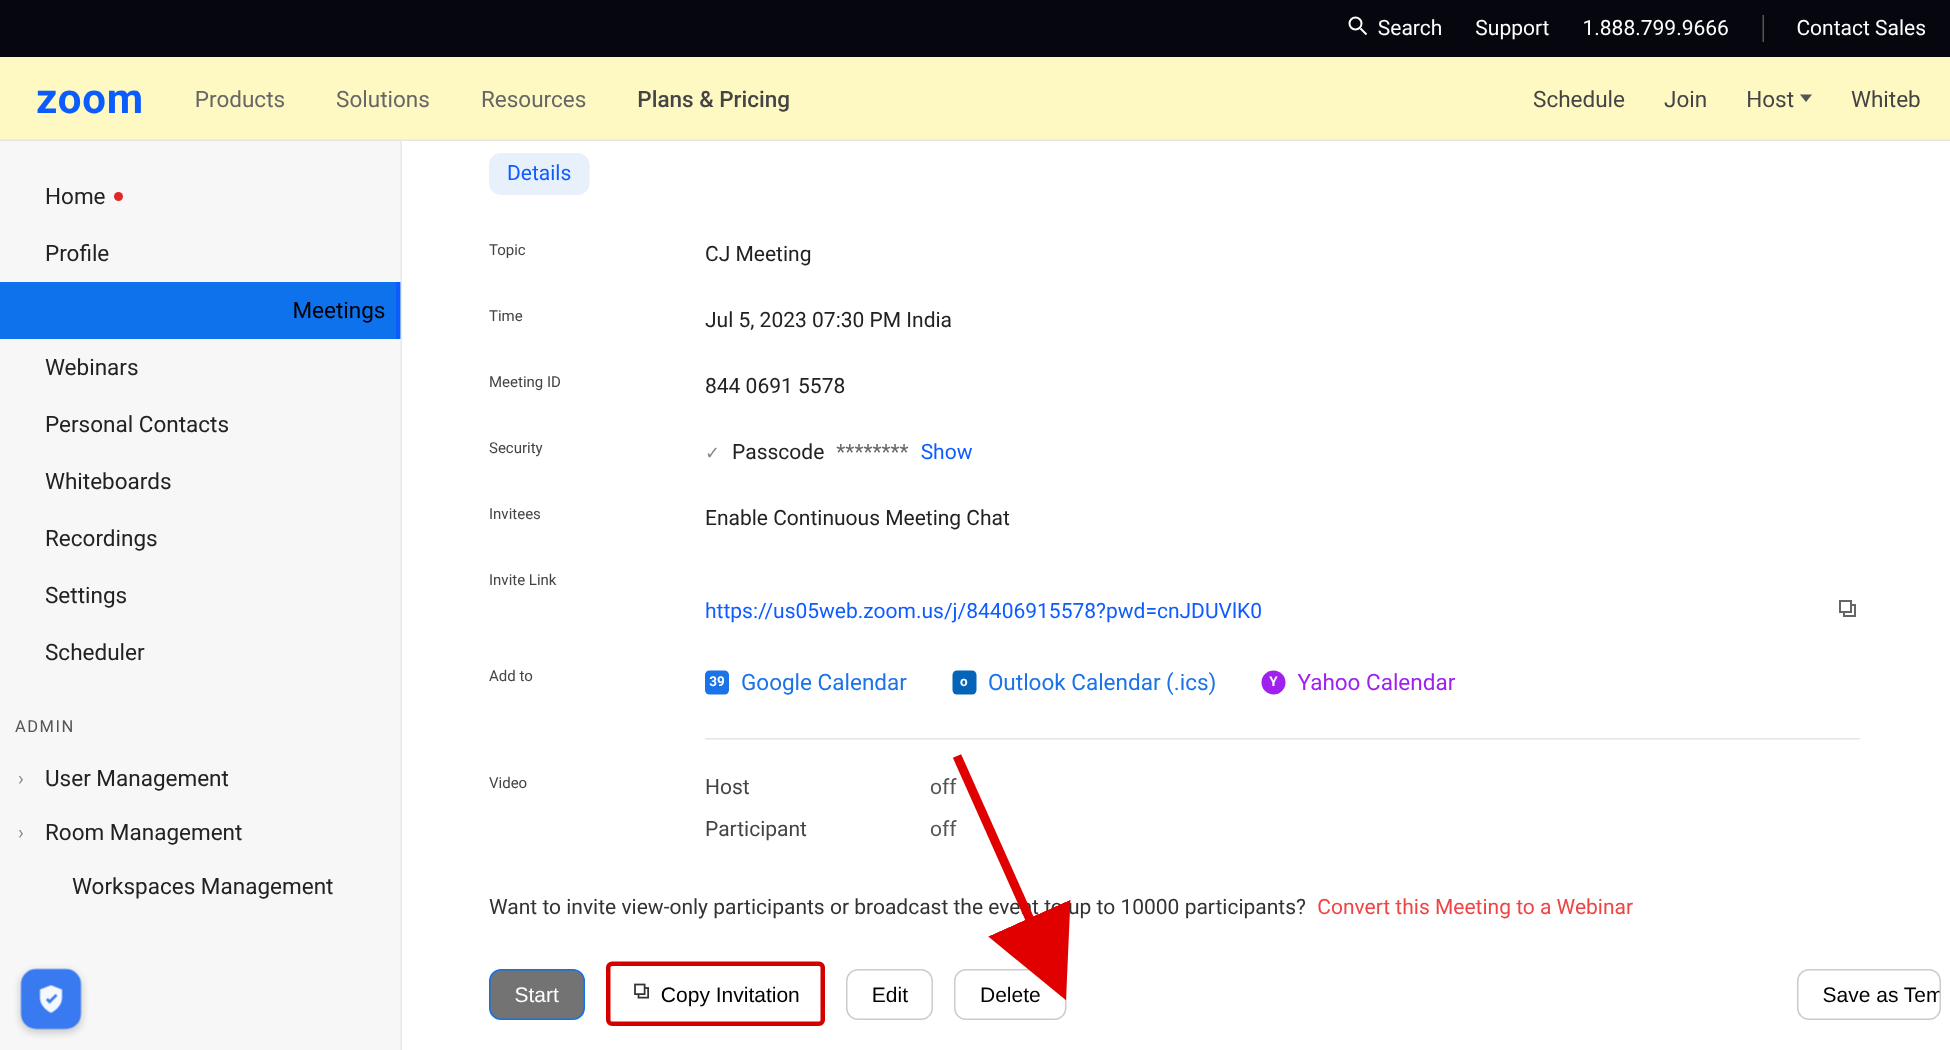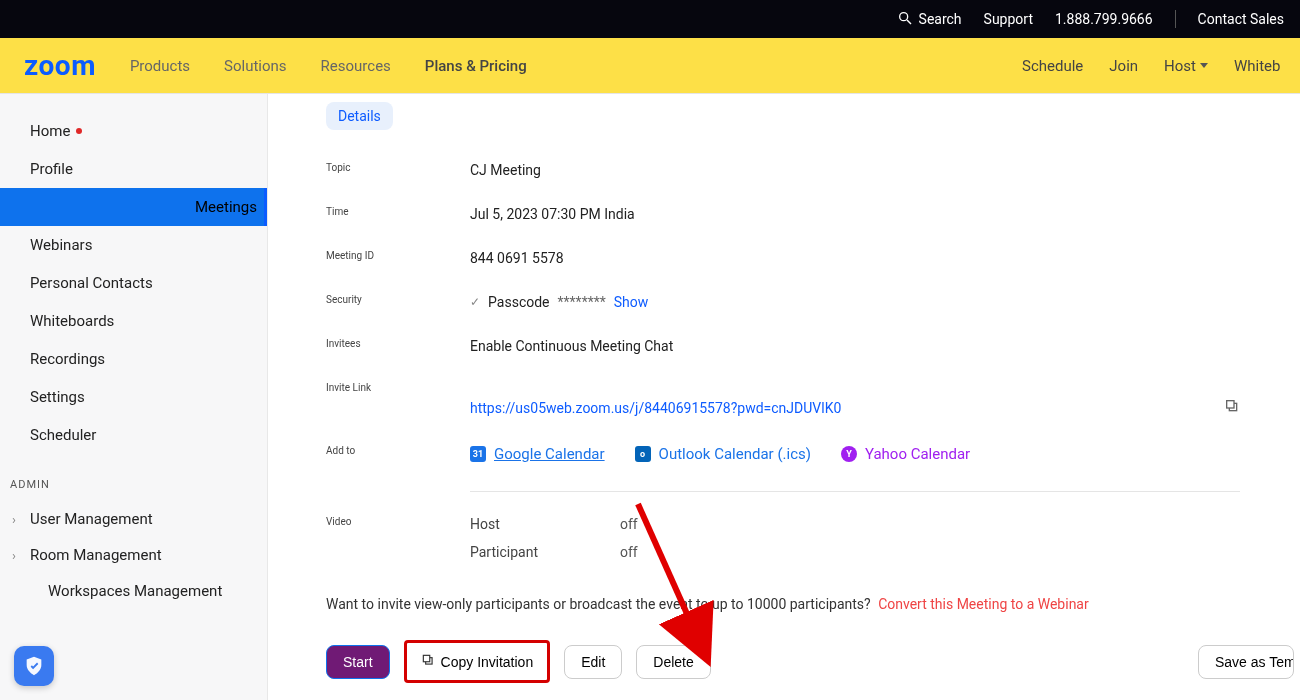--- a/index.html
+++ b/index.html
@@ -7,21 +7,21 @@
   a { text-decoration: none; }
 
   
   .topbar { background: #06060e; height: 38px; display: flex; justify-content: flex-end; align-items: center; gap: 22px; padding-right: 16px; color: #fff; font-size: 14px; }
   .topbar .sep { width:1px; height:18px; background:#555; }
   .topbar .search { display:flex; align-items:center; gap:6px; cursor:pointer; }
   .topbar .search svg { width:16px; height:16px; fill:#fff; stroke:#fff; }
   .topbar span { cursor:pointer; }
 
   
-  .navbar { height: 56px; border-bottom: 1px solid #e5e5e5; display:flex; align-items:center; padding: 0 20px 0 24px; position:relative; background:#fde047; }
+  .navbar { height: 56px; border-bottom: 1px solid #e5e5e5; display:flex; align-items:center; padding: 0 20px 0 24px; position:relative; background:#fef9c3; }
   .logo { color:#0b5cff; font-weight:700; font-size:28px; letter-spacing:.5px; }
   .navlinks { display:flex; gap:34px; margin-left:34px; }
   .navlinks a { color:#666; font-size:15px; cursor:pointer; }
   .navlinks a.pricing { color:#444; font-weight:500; }
   .rightnav { margin-left:auto; display:flex; align-items:center; gap:26px; }
   .rightnav a { color:#444; font-size:15px; cursor:pointer; }
   .rightnav .host { display:flex; align-items:center; gap:4px; }
   .chev { width:0; height:0; border-left:4px solid transparent; border-right:4px solid transparent; border-top:5px solid #555; }
 
   
@@ -51,36 +51,36 @@
   .row-invite .value { color:#0e5cff; max-width:560px; white-space:nowrap; overflow:hidden; text-overflow:clip; }
   .copy-icon { color:#555; cursor:pointer; }
   .copy-icon svg { width:16px;height:16px; }
   .row-invite-wrap { display:flex; align-items:center; justify-content:space-between; width:100%; max-width:770px;margin-top:16px; }
 
   .cal-item { display:inline-flex; align-items:center; gap:8px; margin-right:22px; cursor:pointer; }
   .cal-item .sq { width:16px;height:16px; border-radius:3px; display:inline-flex; align-items:center; justify-content:center; font-size:9px; color:#fff; font-weight:700; }
   .cal-google .sq { background:#1a73e8; }
   .cal-outlook .sq { background:#0364b8; }
   .cal-yahoo .sq { background:#a020f0; border-radius:50%; }
-  .cal-google span.lab { color:#1a73e8; font-size:15px;text-decoration:underline; }
+  .cal-google span.lab { color:#1a73e8; font-size:15px; }
   .cal-outlook span.lab { color:#1a73e8; font-size:15px; }
   .cal-yahoo span.lab { color:#a020f0; font-size:15px; }
 
   .divider { border-top:1px solid #e5e5e5; margin: 10px 0 24px 144px; max-width:770px; }
 
   .video-block .sub { display:flex; gap:60px; margin-bottom:6px; }
   .video-block .sub .k { width:90px; color:#444; }
   .video-block .sub .v { color:#555; }
 
   .webinar-line { margin-top:30px; font-size:14px; color:#333; }
   .webinar-line a { color:#ef4444; cursor:pointer; margin-left:4px; }
 
   .action-bar { margin-top:28px; display:flex; gap:14px; align-items:center; }
   .btn { border:1px solid #ccc; background:#fff; border-radius:8px; padding:8px 16px; font-size:14px; cursor:pointer; display:inline-flex; align-items:center; gap:6px; }
-  .btn.primary { background:#701a75; border-color:#0e72ed; color:#fff; }
+  .btn.primary { background:#737373; border-color:#0e72ed; color:#fff; }
   .btn.copyinv-wrap { border:3px solid #d40000; border-radius:4px; padding:10px 14px; }
   .btn.save { margin-left:auto; margin-right:6px; }
   .copy-small svg{width:14px;height:14px;}
 
   
   .arrow { position:absolute; left:350px; top:400px; pointer-events:none; }
   .arrow svg { overflow:visible; }
 </style>
 </head>
 <body>
@@ -204,21 +204,21 @@
                 <rect x="8" y="8" width="11" height="11" fill="none" stroke="#666" stroke-width="2"></rect>
                 <rect x="4" y="4" width="11" height="11" fill="#fff" stroke="#666" stroke-width="2"></rect>
               </svg>
           </span>
         </div>
       </div>
       <div class="row">
         <div class="label">Add to</div>
         <div class="value">
           <span class="cal-item cal-google">
-            <span class="sq">31</span>
+            <span class="sq">39</span>
             <span class="lab">Google Calendar</span>
           </span>
           <span class="cal-item cal-outlook">
             <span class="sq">o</span>
             <span class="lab">Outlook Calendar (.ics)</span>
           </span>
           <span class="cal-item cal-yahoo">
             <span class="sq">Y</span>
             <span class="lab">Yahoo Calendar</span>
           </span>

